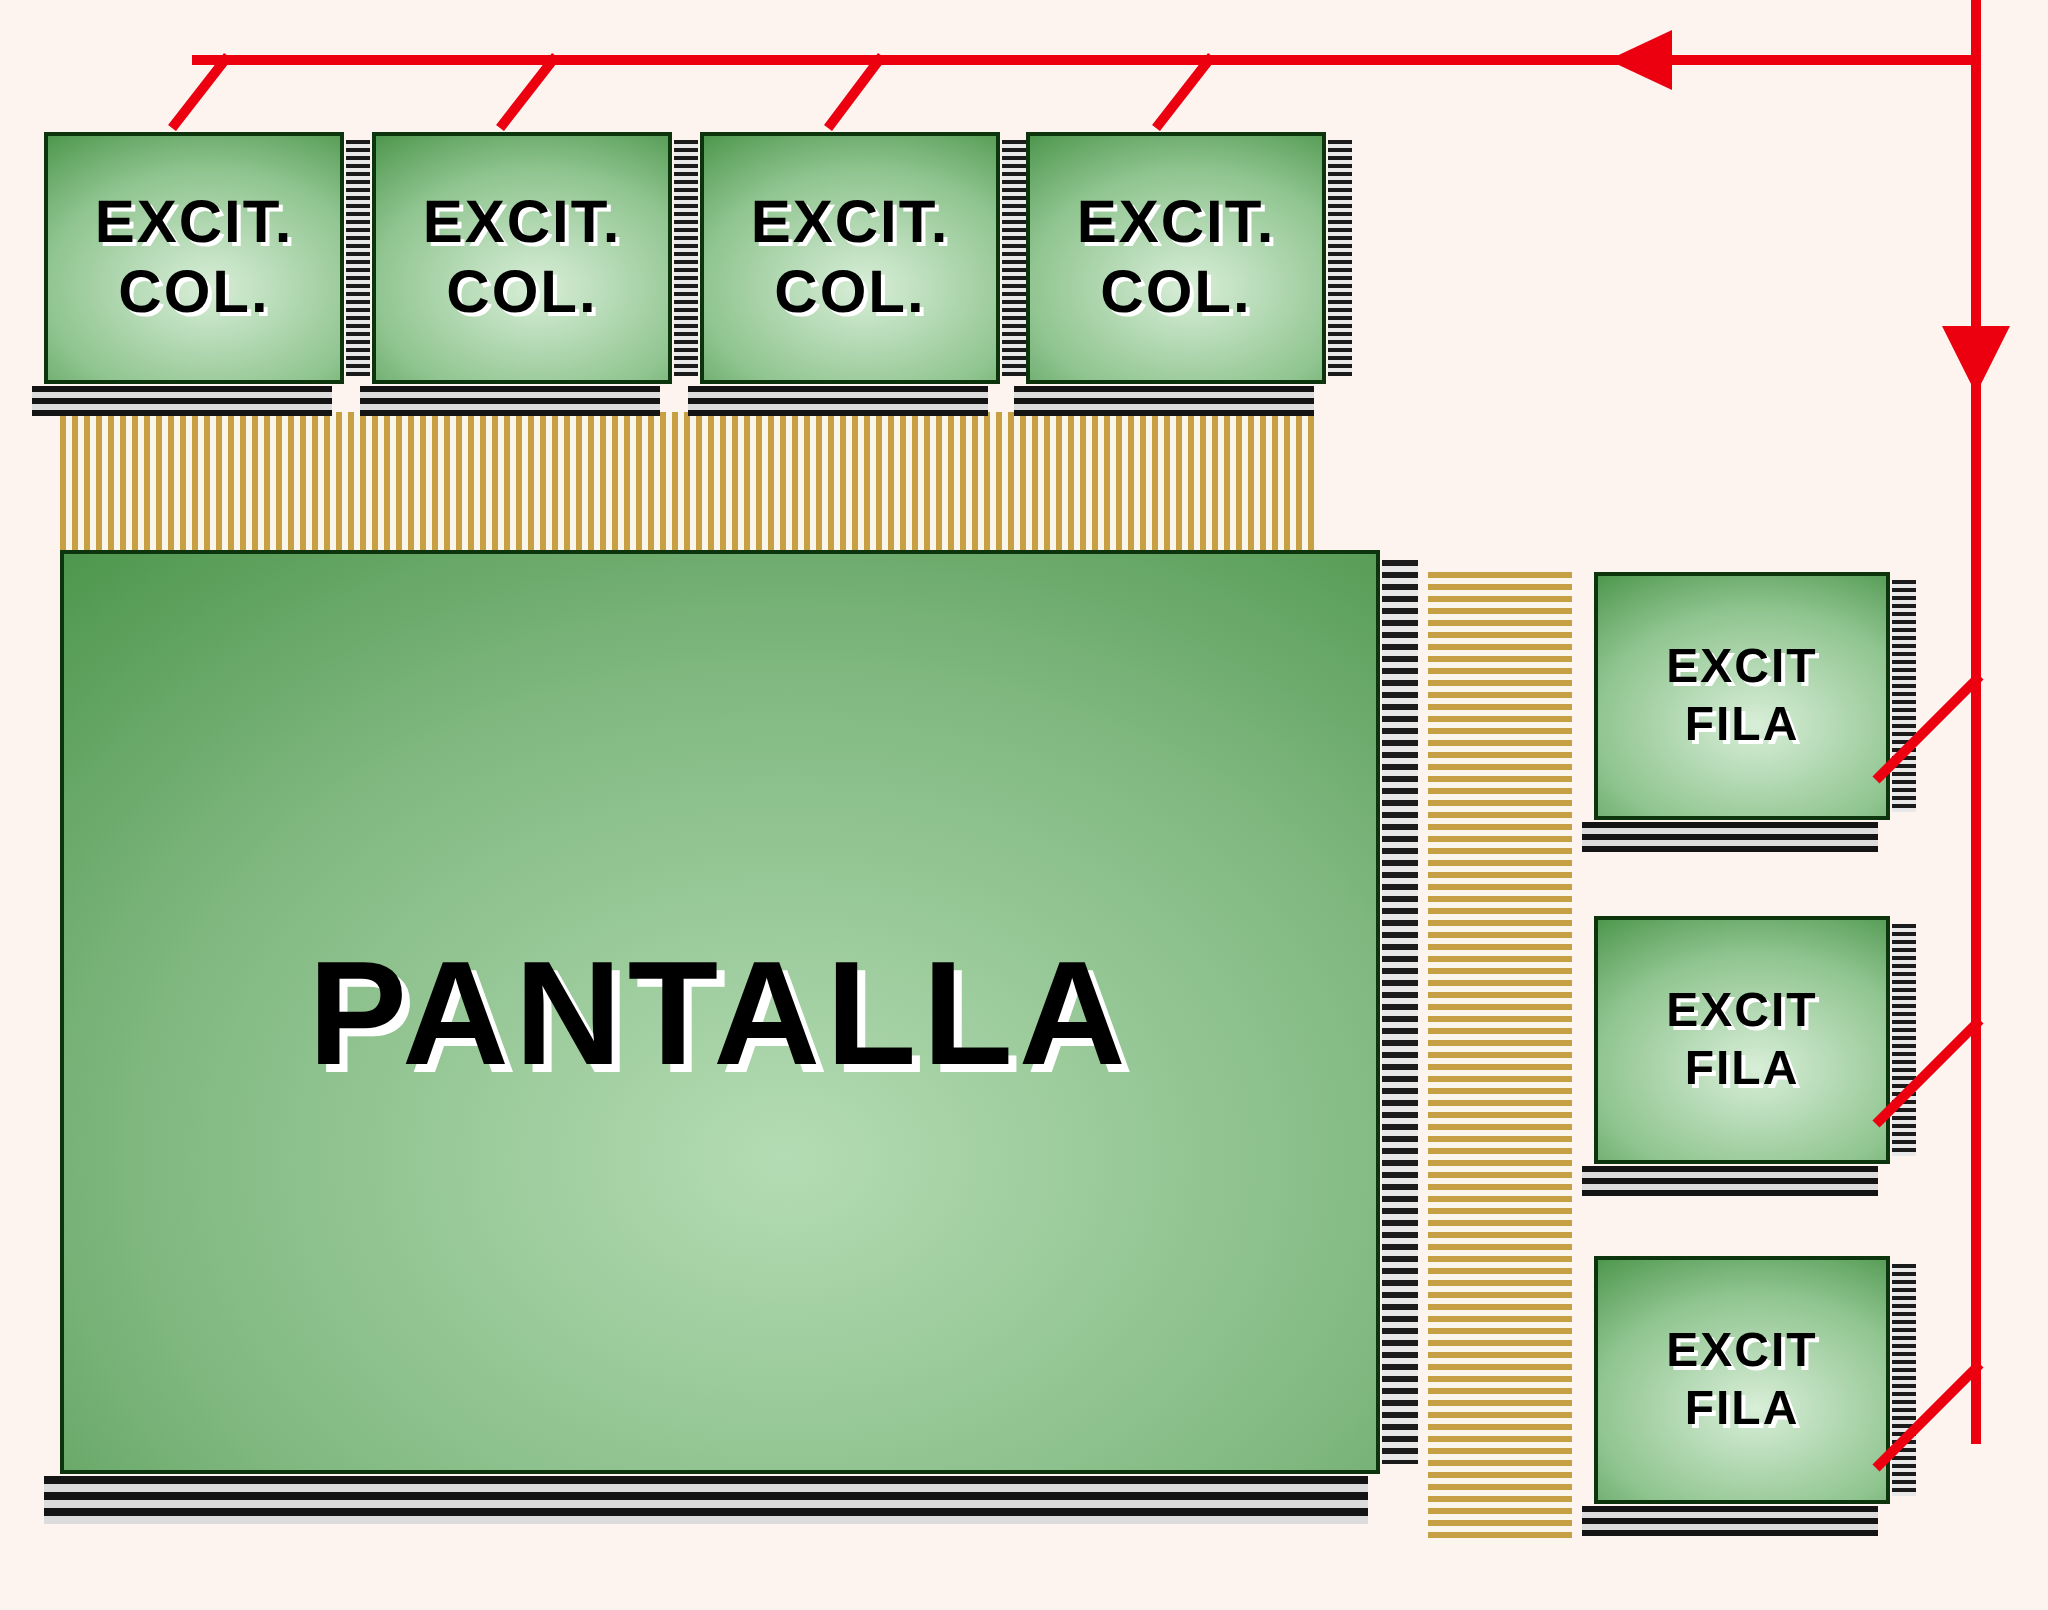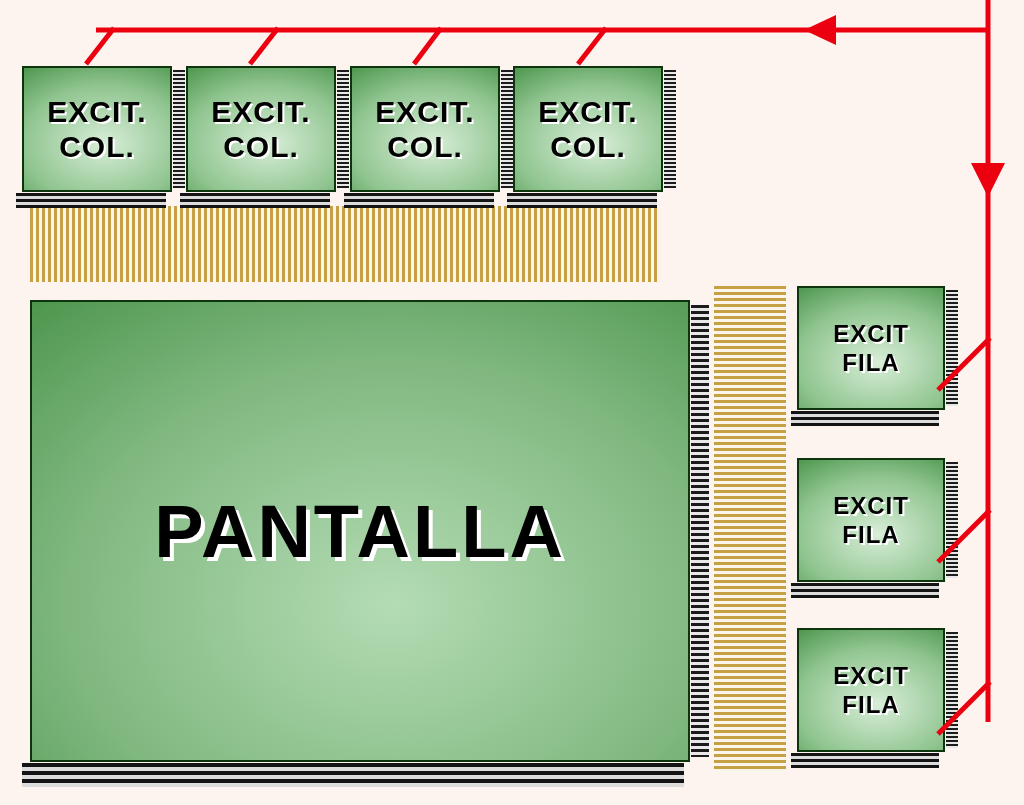--- a/index.html
+++ b/index.html
@@ -28,21 +28,21 @@
   }
   .chip .t{
     font-weight:bold;color:#000;text-shadow:2px 2px 0 #ffffff;line-height:1.05;
     letter-spacing:1px;
   }
   .chip-sm .t{font-size:30px;}
   .chip-fila .t{font-size:24px;}
 
   
   .pantalla{
-    position:absolute;left:30px;top:300px;width:656px;height:458px;
+    position:absolute;left:30px;top:275px;width:656px;height:458px;
     border:2px solid #0d350d;z-index:2;
     background:radial-gradient(ellipse 125% 135% at 55% 66%,
       #b4dcb4 0%, #7fb77f 40%, #3c8a3c 75%, #11520f 100%);
     display:flex;align-items:center;justify-content:center;
   }
   .pantalla::before{
     content:"";position:absolute;left:calc(100% + 3px);top:3px;bottom:3px;width:18px;
     background:repeating-linear-gradient(to bottom,#1b1b1b 0 3px,#e8e8e8 3px 6px);
   }
   .pantalla::after{

